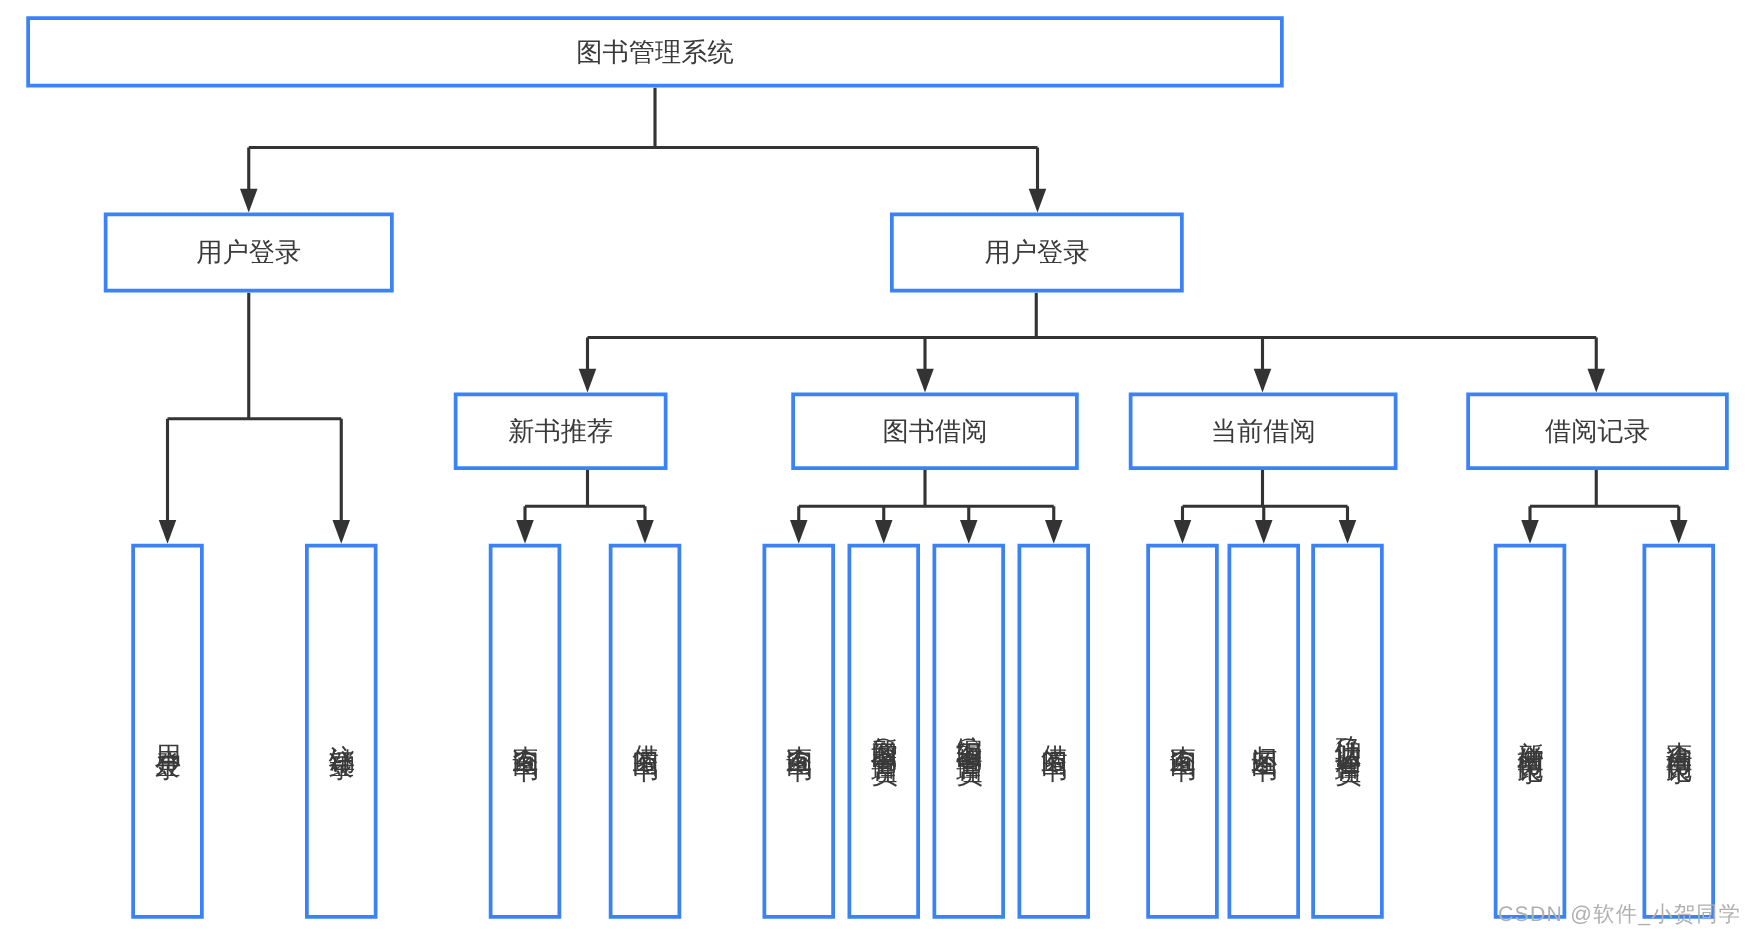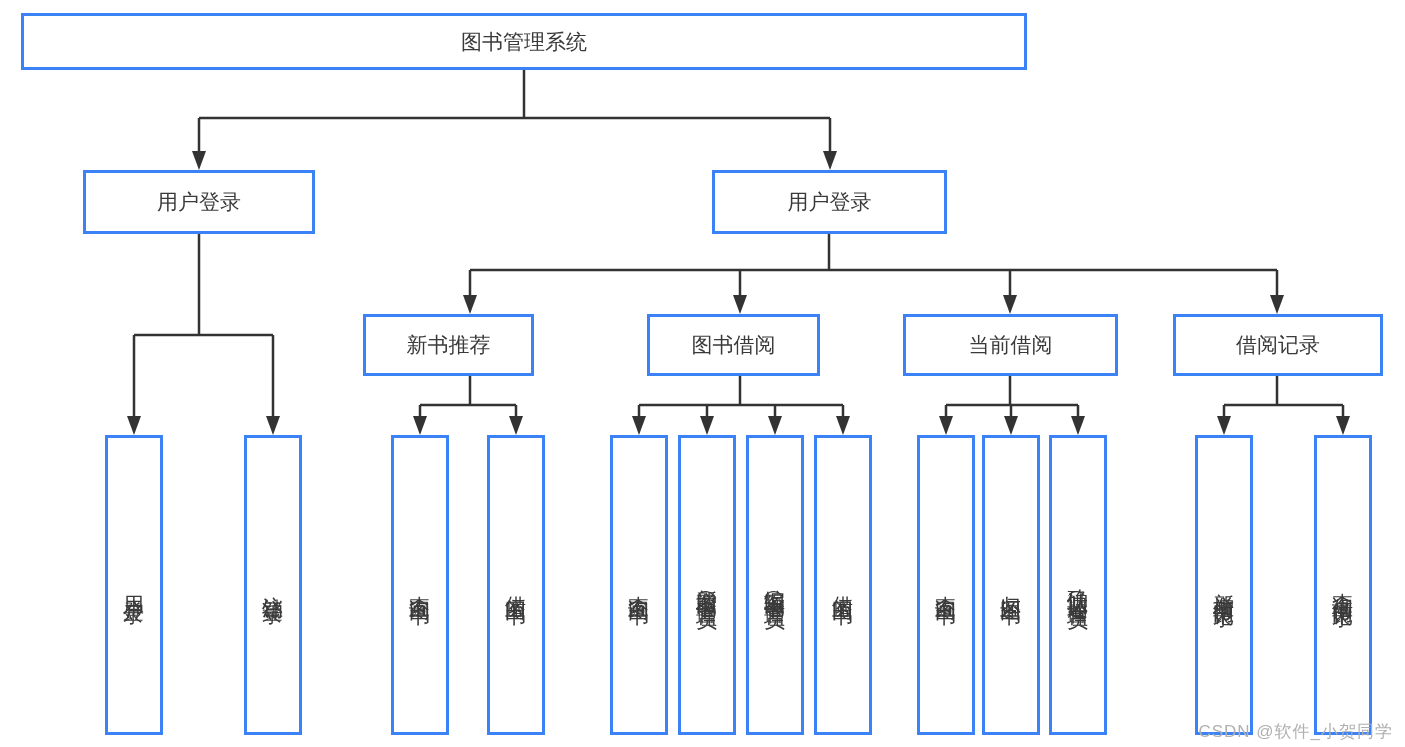--- a/index.html
+++ b/index.html
@@ -112,21 +112,21 @@
   <div class="node hbox" style="left:83px;top:170px;width:232px;height:64px">
     <span>用户登录</span>
   </div>
   <div class="node hbox" style="left:712px;top:170px;width:235px;height:64px">
     <span>用户登录</span>
   </div>
 
   <div class="node hbox" style="left:363px;top:314px;width:171px;height:62px">
     <span>新书推荐</span>
   </div>
-  <div class="node hbox" style="left:647px;top:314px;width:173px;height:62px">
+  <div class="node hbox" style="left:633px;top:314px;width:230px;height:62px">
     <span>图书借阅</span>
   </div>
   <div class="node hbox" style="left:903px;top:314px;width:215px;height:62px">
     <span>当前借阅</span>
   </div>
   <div class="node hbox" style="left:1173px;top:314px;width:210px;height:62px">
     <span>借阅记录</span>
   </div>
 
   <div class="node vbox" style="left:105px;top:435px;width:58px;height:300px">

